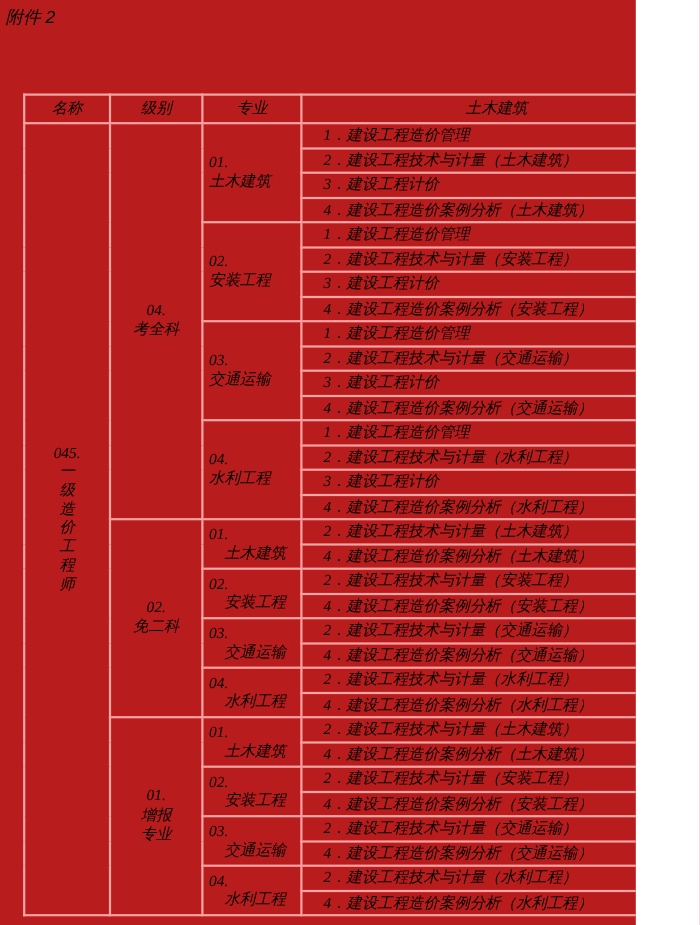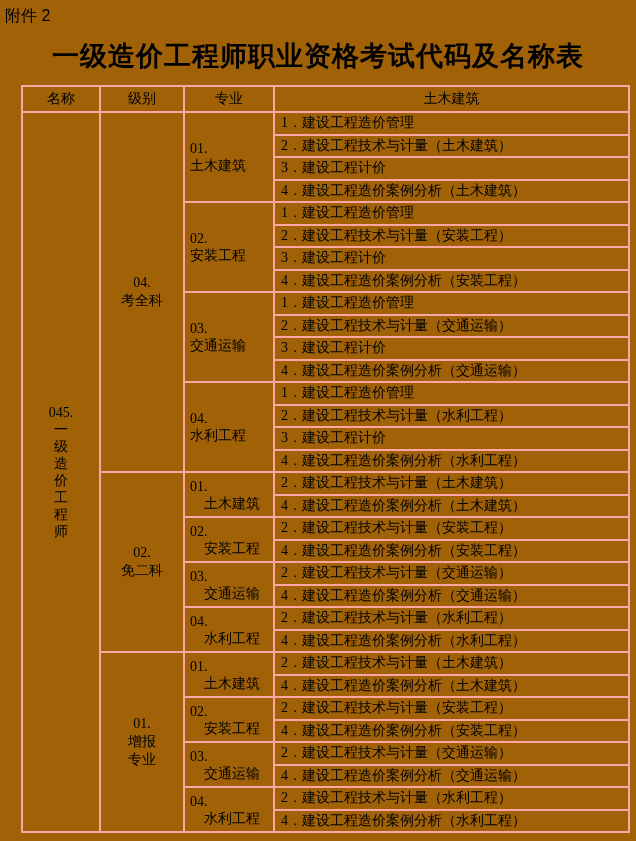--- a/index.html
+++ b/index.html
@@ -1,18 +1,18 @@
 <!DOCTYPE html>
 <html><head>
 <meta charset="utf-8">
 <style>
   * { margin:0; padding:0; box-sizing:border-box; }
   html,body { width:636px; height:841px; background:#ffffff; color:#000;
               font-family:"Liberation Serif", serif; }
-  .page { position:relative; width:636px; height:841px; background:#a16207; overflow:hidden; }
+  .page { position:relative; width:578px; height:841px; background:#b91c1c; overflow:hidden;font-style:italic; }
 
   .attachment { position:absolute; top:6px; left:5px; font-size:16px;
                 font-family:"Liberation Sans", sans-serif; }
 
   .title { position:absolute; top:38px; left:0; width:636px; text-align:center;
            font-size:27px; font-weight:bold; font-family:"Liberation Sans", sans-serif;
            letter-spacing:1px; }
 
   table.exam { position:absolute; top:85px; left:21px; width:607px; height:748px;
                border-collapse:collapse; table-layout:fixed;
@@ -22,28 +22,27 @@
   thead tr { height:26px; }
   th { font-weight:normal; text-align:center; vertical-align:middle; font-size:14px; }
 
   td.name-cell  { text-align:center; vertical-align:middle;
                   white-space:pre-line; line-height:17px; }
   td.level-cell { text-align:center; vertical-align:middle;
                   white-space:pre-line; line-height:18px; }
   td.major-cell { text-align:left; vertical-align:middle; padding-left:5px;
                   line-height:17px; }
   td.indent .major-name, td.major-cell.indent .major-name { padding-left:14px; }
-  td.sub { text-align:left; vertical-align:middle; padding-left:6px; }
+  td.sub { text-align:left; vertical-align:middle; padding-left:19px; }
 </style>
 </head>
 <body>
 
 <div class="page">
   <div class="attachment">附件 2</div>
-  <div class="title">一级造价工程师职业资格考试代码及名称表</div>
 
   <table class="exam">
     <colgroup>
       <col style="width:78px">
         <col style="width:84px">
         <col style="width:90px">
         <col style="width:355px">
     </colgroup>
     <thead>
       <tr>

